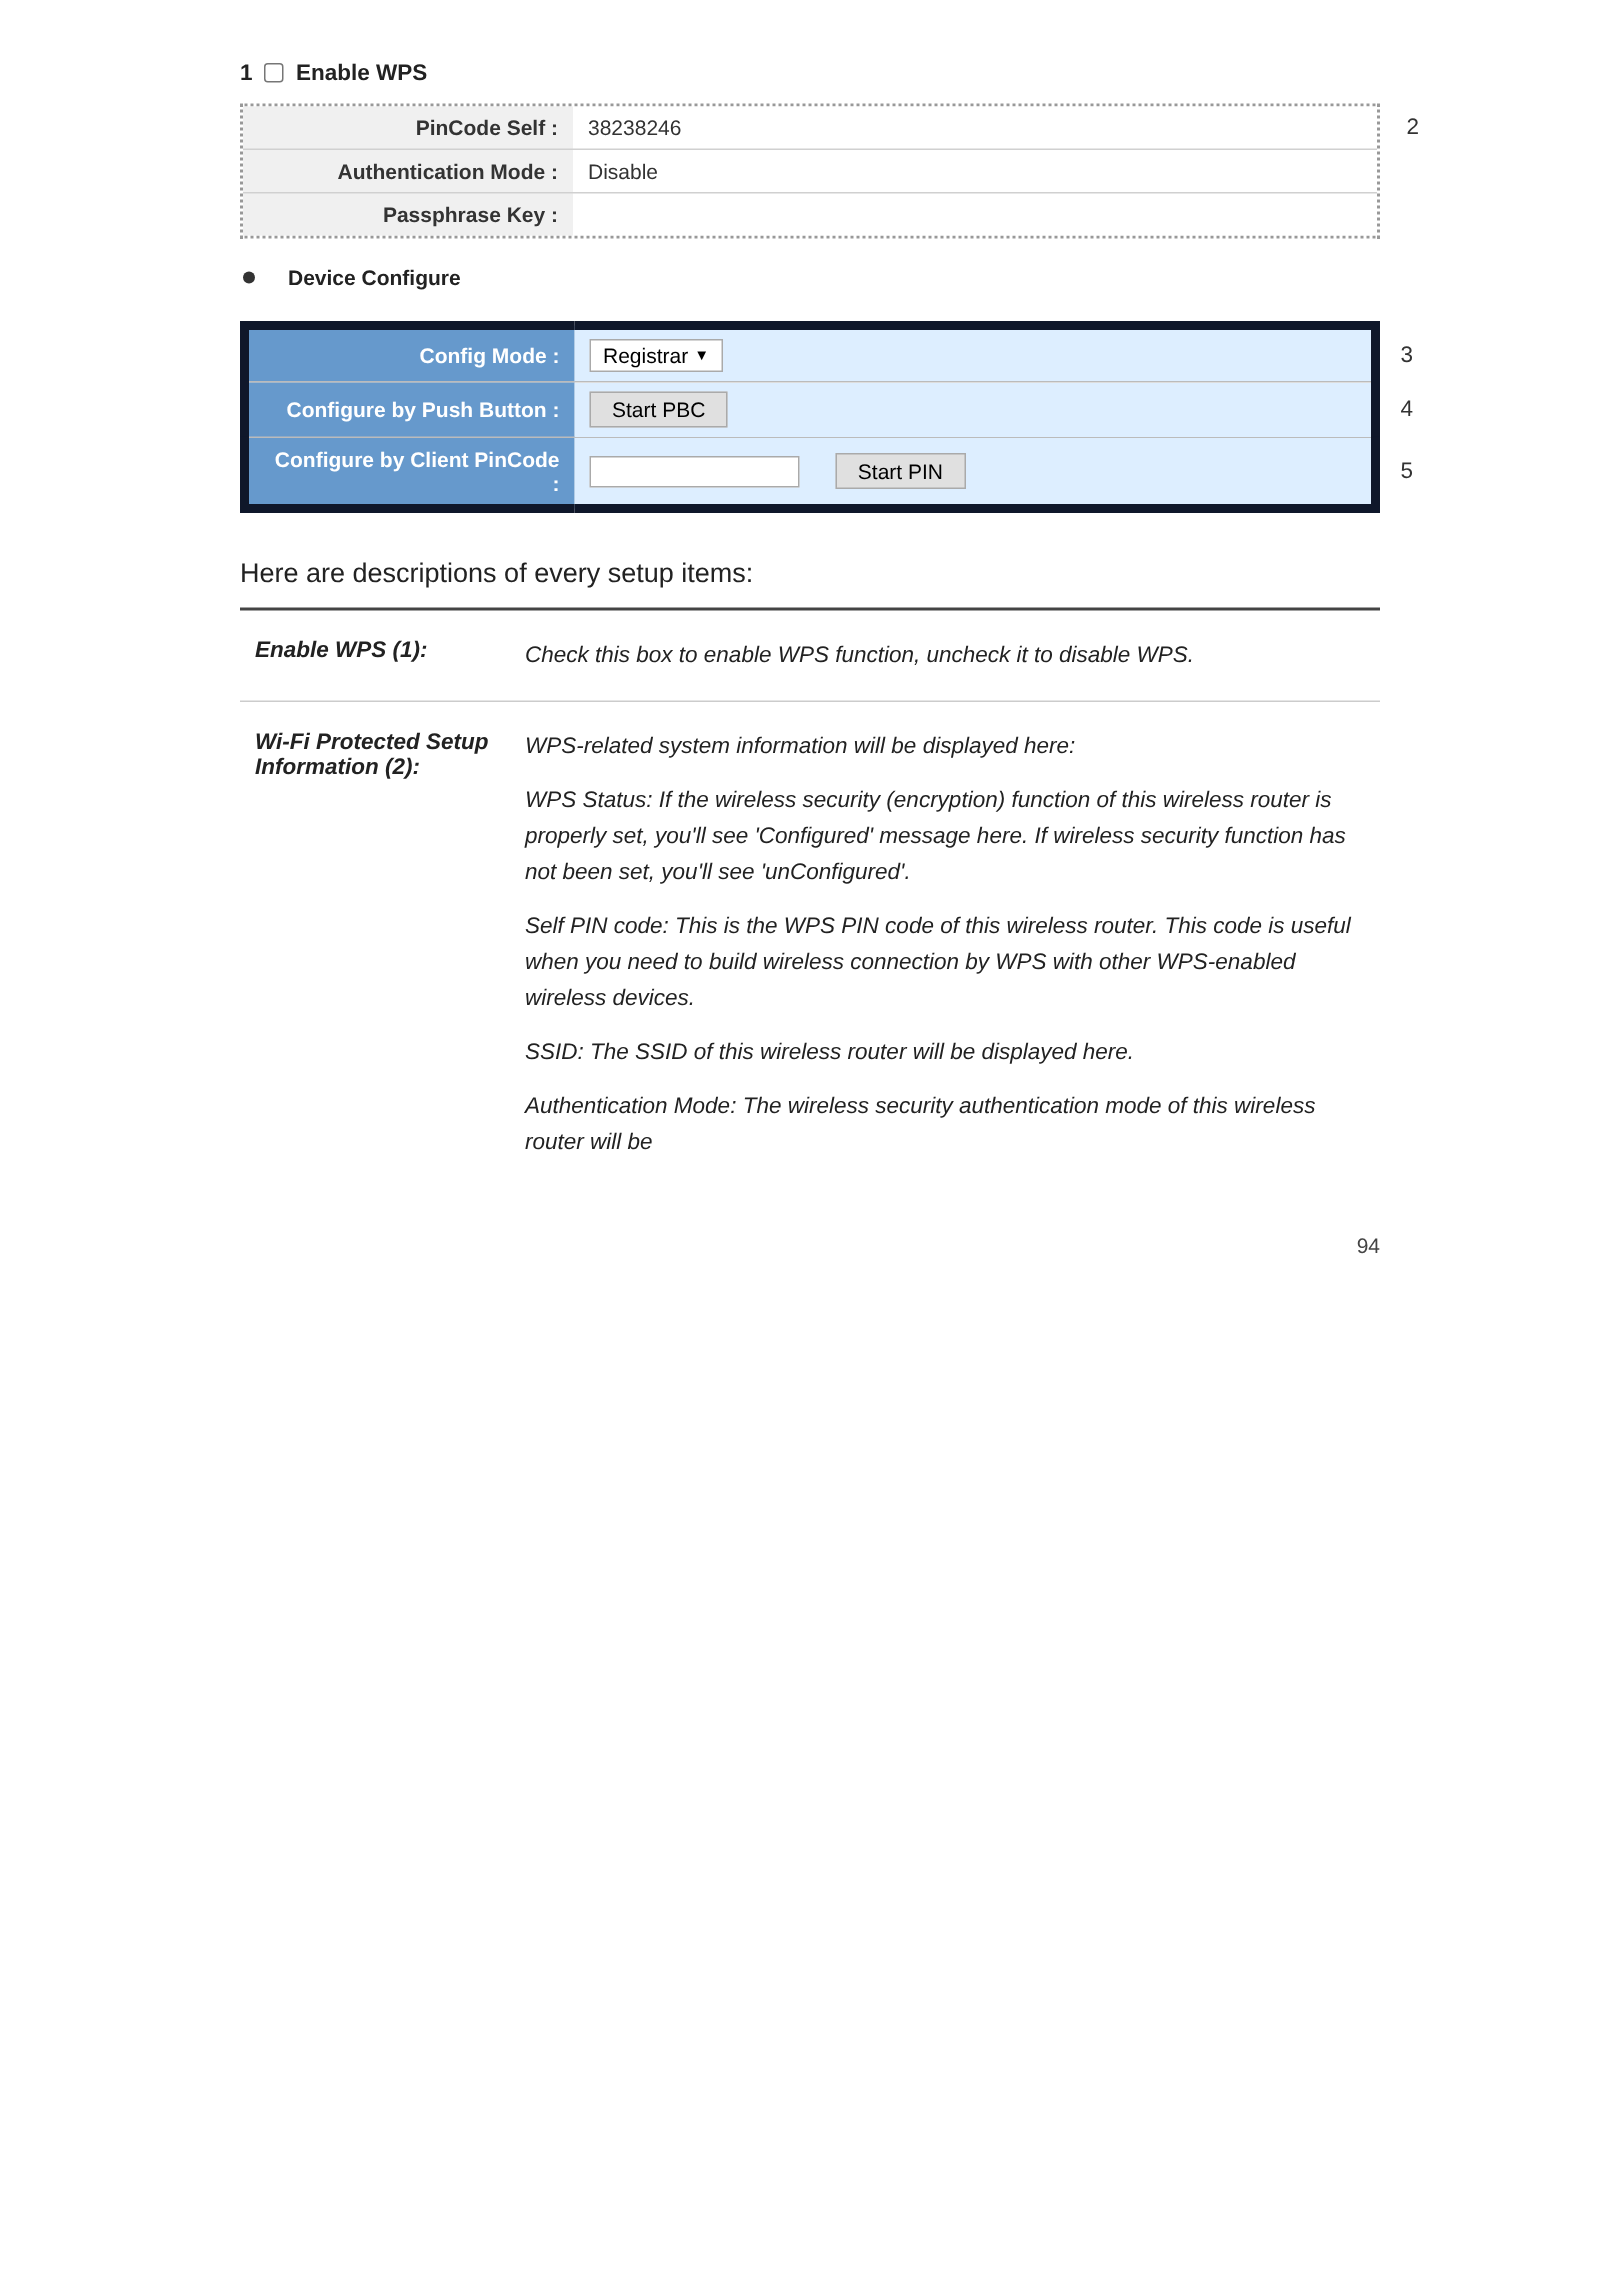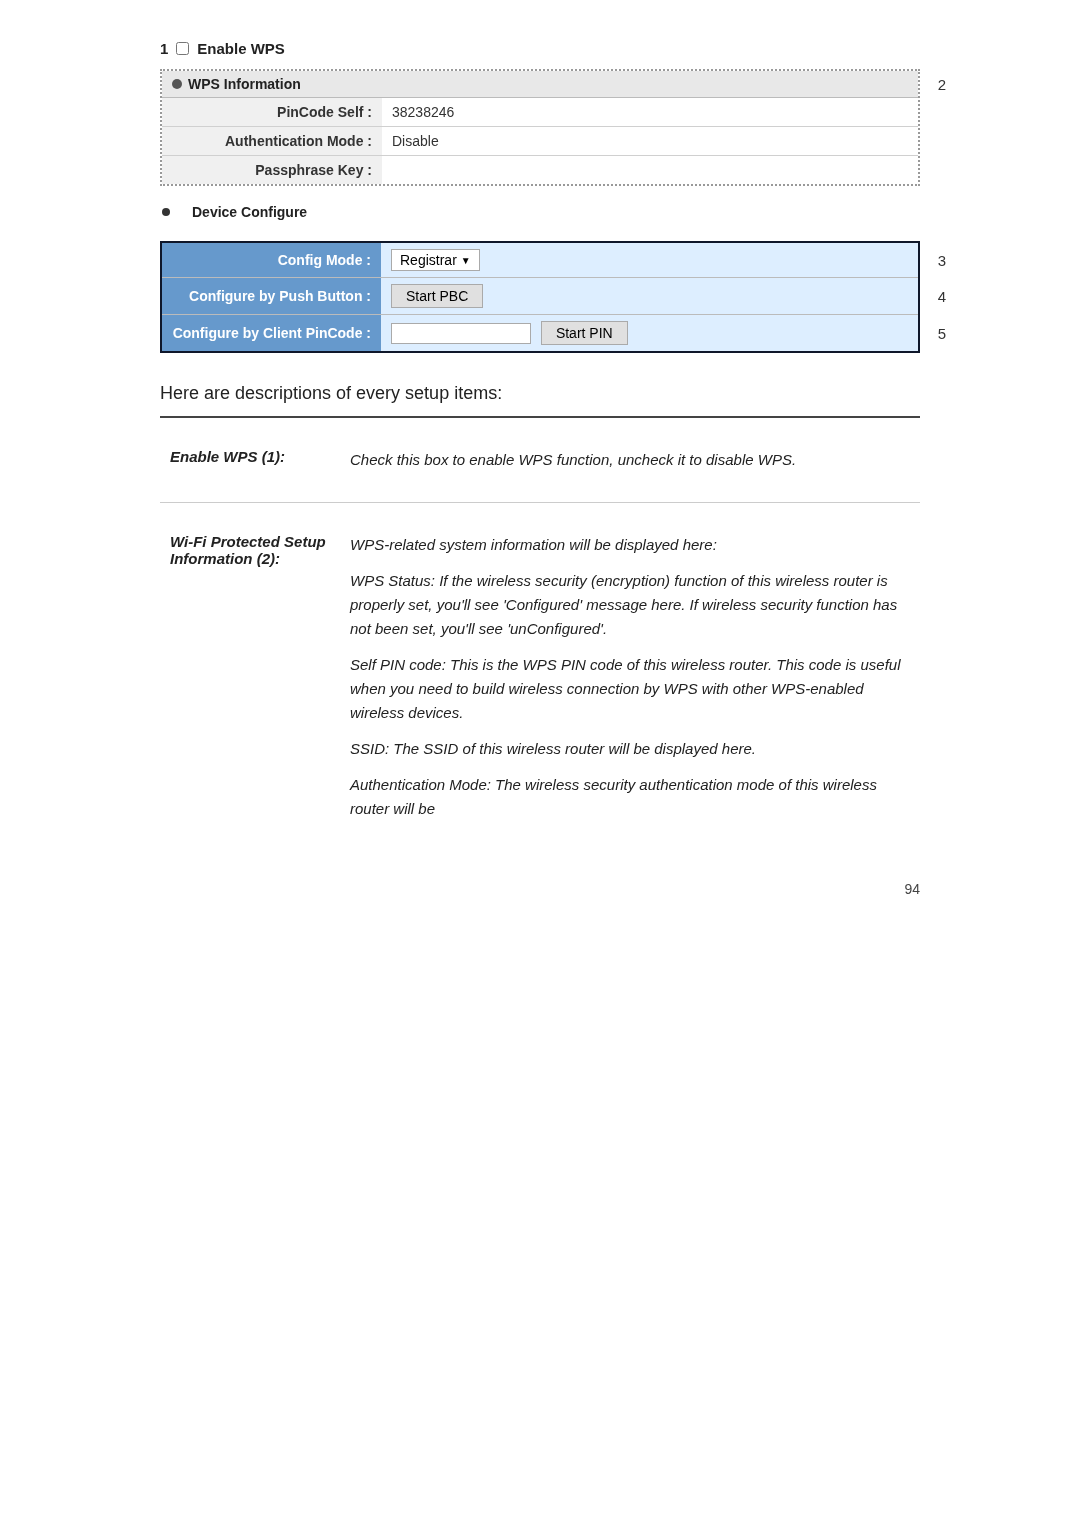--- a/index.html
+++ b/index.html
@@ -109,21 +109,21 @@
       width: 8px;
       height: 8px;
       background: #333;
       border-radius: 50%;
       display: inline-block;
     }
 
     .config-table {
       width: 100%;
       border-collapse: collapse;
-      border: 2px solid #0f172a;
+      border: 6px solid #0f172a;
     }
 
     .config-table tr {
       border-bottom: 1px solid #bbb;
     }
 
     .config-table tr:last-child {
       border-bottom: none;
     }
 
@@ -204,21 +204,21 @@
 
     .desc-table tr {
       border-bottom: 1px solid #ccc;
     }
 
     .desc-table tr:last-child {
       border-bottom: none;
     }
 
     .desc-table td {
-      padding: 30px 10px;
+      padding: 18px 10px;
       vertical-align: top;
       font-style: italic;
     }
 
     .desc-table td.term {
       width: 180px;
       font-weight: bold;
       font-style: italic;
       color: #222;
       vertical-align: top;
@@ -254,24 +254,20 @@
 
 <div class="outer-wrapper">
 
   <div class="enable-wps-row">
     <span class="num">1</span>
     <input type="checkbox" style="">
     <span>Enable WPS</span>
   </div>
 
   <div class="wps-info-section" style="position:relative;">
-    <div class="section-header">
-      <span class="bullet-dot"></span>
-      <span>WPS Information</span>
-    </div>
     <table class="info-table">
       <tbody>
       <tr>
         <td class="label">PinCode Self :</td>
         <td class="value">38238246</td>
       </tr>
       <tr>
         <td class="label">Authentication Mode :</td>
         <td class="value">Disable</td>
       </tr>
@@ -306,21 +302,21 @@
           <td class="clabel">Configure by Push Button :</td>
           <td class="cvalue">
             <button class="start-btn">Start PBC</button>
             <span class="row-number">4</span>
           </td>
         </tr>
         <tr>
           <td class="clabel">Configure by Client PinCode :</td>
           <td class="cvalue">
             <input type="text" style="width: 140px; border: 1px solid rgb(170, 170, 170); padding: 2px 4px; font-size: 13px;">
-            <button class="start-btn" style="margin-left:6px;">Start PIN</button>
+            <button class="start-btn" style="margin-left:20px;">Start PIN</button>
             <span class="row-number">5</span>
           </td>
         </tr>
       </tbody>
         </table>
     </div>
   </div>
 
   <div class="descriptions-section">
     <p class="descriptions-title">Here are descriptions of every setup items:</p>

